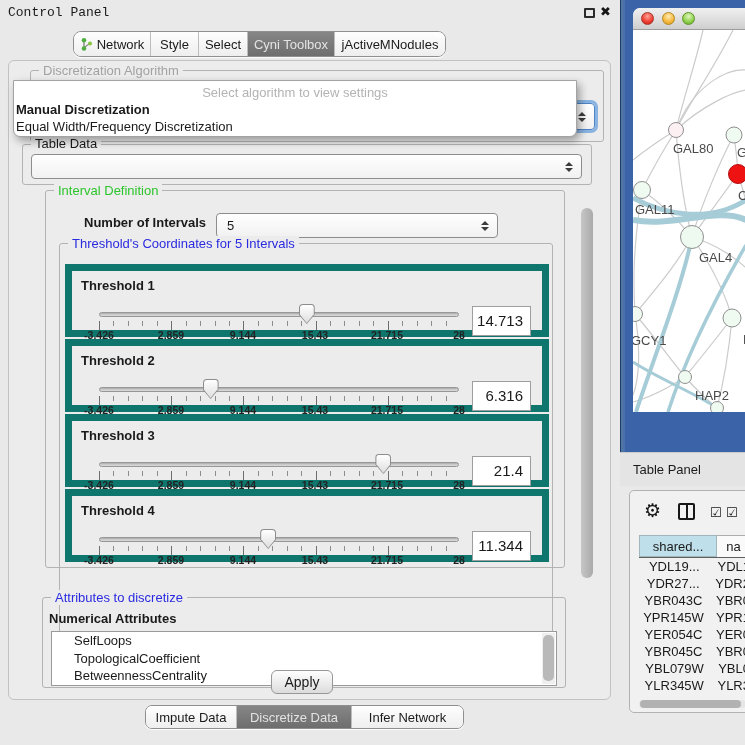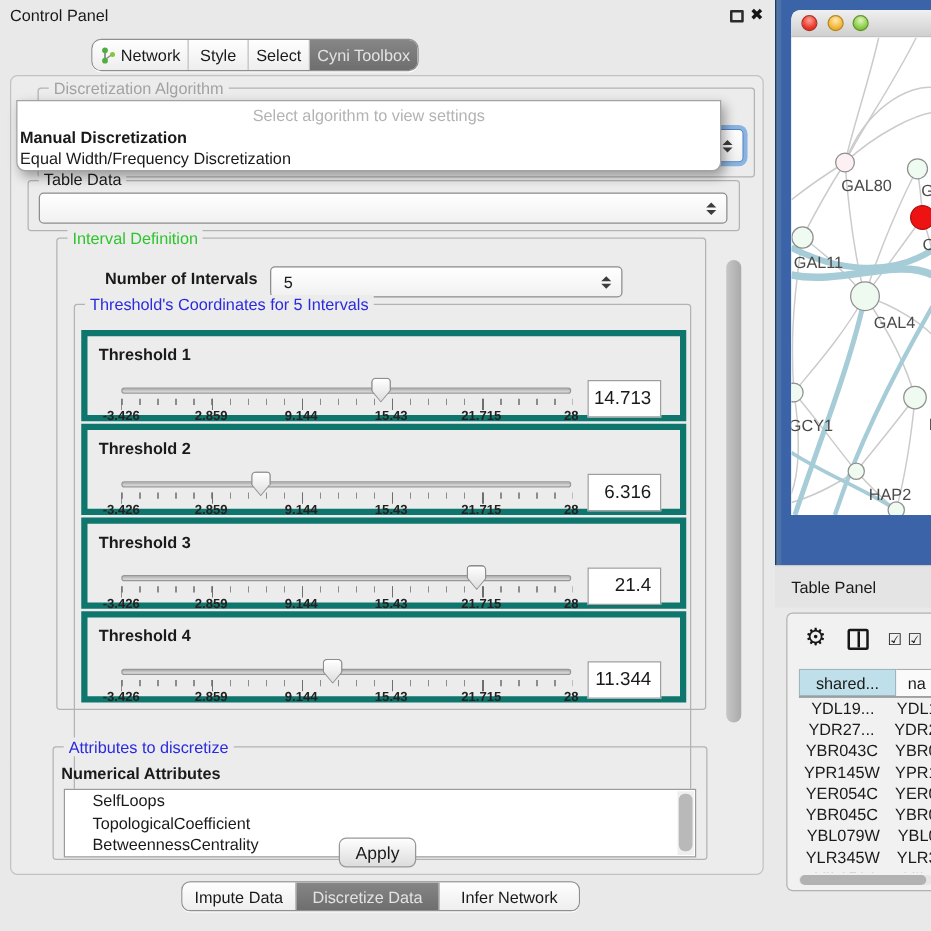--- a/index.html
+++ b/index.html
@@ -1,21 +1,21 @@
 <!DOCTYPE html>
 <html><head>
 <meta charset="utf-8">
 <style>
   * { margin:0; padding:0; box-sizing:border-box; }
   html,body { width:745px; height:745px; overflow:hidden; }
   body { font-family:"Liberation Sans","DejaVu Sans",sans-serif; background:#e9e9e9; position:relative; color:#1a1a1a; }
 
   
   .titlebar { position:absolute; left:0; top:0; width:620px; height:26px; }
-  .titlebar .title { position:absolute; left:8px; top:0; line-height:26px; font-size:13px; }
+  .titlebar .title { position:absolute; left:8px; top:0; line-height:26px; font-size:13px;font-family:Liberation Mono, monospace; }
   .float-icon { position:absolute; left:584px; top:8px; width:11px; height:10px; border:2px solid #2b2b2b; border-radius:1px; }
   .close-icon { position:absolute; left:600px; top:4px; font-size:13px; font-weight:bold; color:#151515; }
 
   .tabgroup { position:absolute; display:flex; border:1px solid #8f8f8f; border-radius:8px; overflow:hidden;
               background:#fcfcfc; box-shadow:0 1px 0 rgba(255,255,255,.9); }
   .topTabs { left:73px; top:31px; height:26px; }
   .tabgroup .seg { height:100%; display:flex; align-items:center; justify-content:center; gap:4px;
               font-size:13px; background:linear-gradient(#fefefe,#eeeeee); border-left:1px solid #bdbdbd; cursor:default; }
   .tabgroup .seg:first-child { border-left:none; }
   .tabgroup .seg.selected { background:linear-gradient(#868686,#6e6e6e); color:#e3e3e3; }
@@ -37,21 +37,21 @@
   .combo.focused { box-shadow:0 0 0 3px rgba(95,155,220,.7); border-color:#4f85c8; }
 
   .popup { position:absolute; left:13px; top:80px; width:564px; height:57px; background:#ffffff;
            border:1px solid #a3a3a3; border-radius:0 0 7px 7px; box-shadow:3px 4px 9px rgba(0,0,0,.35); z-index:40; }
   .popup .prompt { position:absolute; left:0; right:0; top:4px; text-align:center; color:#b3b3b3; font-size:13px; }
   .popup .opt1 { position:absolute; left:2px; top:21px; font-size:13px; font-weight:bold; }
   .popup .opt2 { position:absolute; left:2px; top:38px; font-size:13px; }
 
   .noi-label { position:absolute; left:38px; top:24px; font-size:13px; font-weight:bold; }
 
-  .thr-box { position:absolute; left:5px; width:484px; height:73px; border:5px solid #0f766e; background:#ececec; }
+  .thr-box { position:absolute; left:5px; width:484px; height:73px; border:7px solid #0f766e; background:#ececec; }
   .thr-label { position:absolute; left:9px; top:7px; font-size:13px; font-weight:bold; }
   .track { position:absolute; left:27px; top:41px; width:360px; height:5px; border:1px solid #979797; border-radius:4px;
            background:linear-gradient(#a9a9a9,#cdcdcd 55%,#dadada); }
   .thumb-lane { position:absolute; left:27px; top:0; width:360px; height:100%; }
   .thumb { position:absolute; top:33px; width:16px; height:20px; transform:translateX(-50%); background:#8d8d8d;
            border-radius:4px 4px 0 0; clip-path:polygon(0 0,100% 0,100% 52%,50% 100%,0 52%); }
   .thumb-in { position:absolute; left:1px; top:1px; right:1px; bottom:1px; background:linear-gradient(#ffffff,#dedede);
            border-radius:3px 3px 0 0; clip-path:polygon(0 0,100% 0,100% 52%,50% 100%,0 52%); }
   .ticks-minor { position:absolute; left:27px; top:50px; width:361px; height:5px;
            background-image:repeating-linear-gradient(to right,#8c8c8c 0,#8c8c8c 1px,transparent 1px,transparent 4%); }
@@ -128,20 +128,23 @@
     <span>Network</span>
   </div>
   <div class="seg" style="width:48px">
       <span>Style</span>
     </div>
   <div class="seg" style="width:49px">
       <span>Select</span>
     </div>
   <div class="seg selected" style="width:87px">
       <span>Cyni Toolbox</span>
+    </div>
+  <div class="seg" style="width:111px">
+      <span>jActiveMNodules</span>
     </div>
 </div>
 
 <div class="outer-panel"></div>
 
 <div class="groupbox" style="left:30px; top:70px; width:574px; height:72px;">
   <span class="gtitle" style="color:#a2a2a2">Discretization Algorithm</span>
   <div class="combo focused" style="left:8px; top:32px; right:8px; height:27px;">
     <span class="spin">
         <i class="up"></i>

